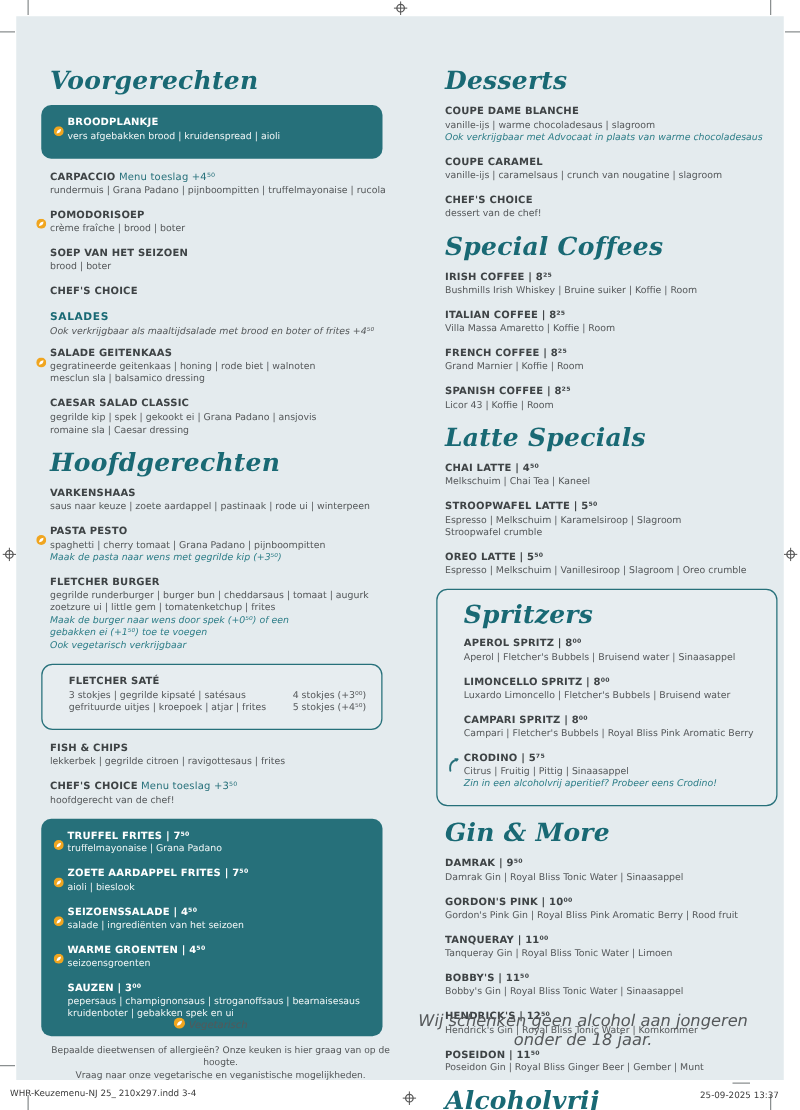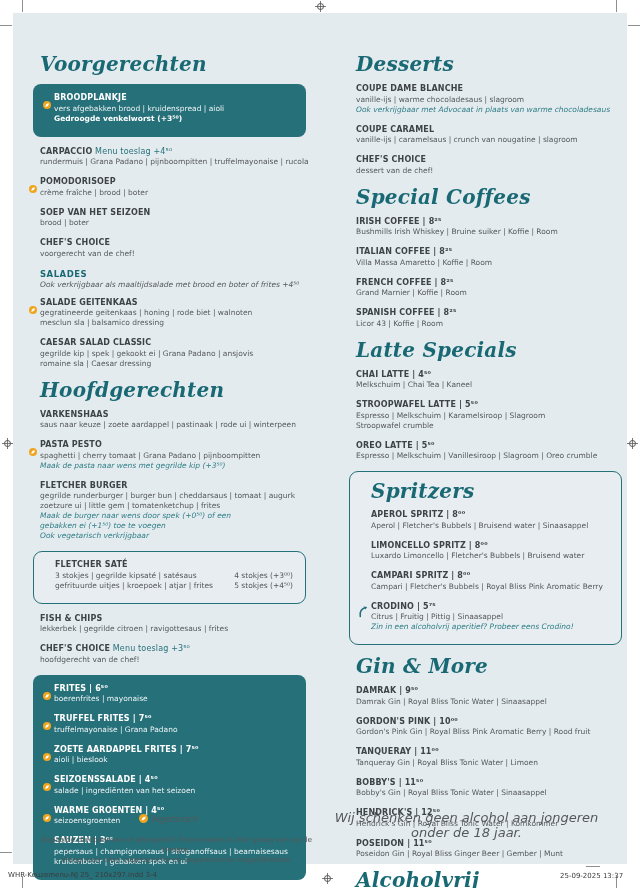--- a/index.html
+++ b/index.html
@@ -86,21 +86,20 @@
     <div class="col-left" id="col-left">
         <div class="script-heading">Voorgerechten</div>
         <div class="group teal">
           <div class="item">
             <span class="veg"><svg viewBox="0 0 10 10" width="8" height="8">
                 <circle cx="5" cy="5" r="5" fill="#f0a51f"></circle>
                 <path d="M2.8 7.2 C3 4.6 4.4 3.1 7.3 2.8 C7.3 5.6 5.7 7 3.1 7.2 Z" fill="#ffffff"></path>
               </svg></span>
             <div class="ititle"><span>BROODPLANKJE</span></div>
             <div class="iline"><span>vers afgebakken brood | kruidenspread | aioli</span></div>
-            <div class="iline bold"><span>Gedroogde venkelworst (+3⁵⁰)</span></div>
           </div>
         </div>
         <div class="group plain">
           <div class="item">
             <div class="ititle"><span>CARPACCIO</span><span class="inote"> Menu toeslag +4⁵⁰</span></div>
             <div class="iline"><span>rundermuis | Grana Padano | pijnboompitten | truffelmayonaise | rucola</span></div>
           </div>
           <div class="item">
             <span class="veg"><svg viewBox="0 0 10 10" width="8" height="8">
                 <circle cx="5" cy="5" r="5" fill="#f0a51f"></circle>
@@ -108,21 +107,20 @@
               </svg></span>
             <div class="ititle"><span>POMODORISOEP</span></div>
             <div class="iline"><span>crème fraîche | brood | boter</span></div>
           </div>
           <div class="item">
             <div class="ititle"><span>SOEP VAN HET SEIZOEN</span></div>
             <div class="iline"><span>brood | boter</span></div>
           </div>
           <div class="item">
             <div class="ititle"><span>CHEF'S CHOICE</span></div>
-            <div class="iline"><span>voorgerecht van de chef!</span></div>
           </div>
         </div>
         <div class="subheading">SALADES</div>
         <div class="sub-italic">Ook verkrijgbaar als maaltijdsalade met brood en boter of frites +4⁵⁰</div>
         <div class="group plain">
           <div class="item">
             <span class="veg"><svg viewBox="0 0 10 10" width="8" height="8">
                 <circle cx="5" cy="5" r="5" fill="#f0a51f"></circle>
                 <path d="M2.8 7.2 C3 4.6 4.4 3.1 7.3 2.8 C7.3 5.6 5.7 7 3.1 7.2 Z" fill="#ffffff"></path>
               </svg></span>
@@ -182,28 +180,20 @@
             <div class="ititle"><span>CHEF'S CHOICE</span><span class="inote"> Menu toeslag +3⁵⁰</span></div>
             <div class="iline"><span>hoofdgerecht van de chef!</span></div>
           </div>
         </div>
         <div class="group teal">
           <div class="item">
             <span class="veg"><svg viewBox="0 0 10 10" width="8" height="8">
                 <circle cx="5" cy="5" r="5" fill="#f0a51f"></circle>
                 <path d="M2.8 7.2 C3 4.6 4.4 3.1 7.3 2.8 C7.3 5.6 5.7 7 3.1 7.2 Z" fill="#ffffff"></path>
               </svg></span>
-            <div class="ititle"><span>FRITES | 6⁵⁰</span></div>
-            <div class="iline"><span>boerenfrites | mayonaise</span></div>
-          </div>
-          <div class="item">
-            <span class="veg"><svg viewBox="0 0 10 10" width="8" height="8">
-                <circle cx="5" cy="5" r="5" fill="#f0a51f"></circle>
-                <path d="M2.8 7.2 C3 4.6 4.4 3.1 7.3 2.8 C7.3 5.6 5.7 7 3.1 7.2 Z" fill="#ffffff"></path>
-              </svg></span>
             <div class="ititle"><span>TRUFFEL FRITES | 7⁵⁰</span></div>
             <div class="iline"><span>truffelmayonaise | Grana Padano</span></div>
           </div>
           <div class="item">
             <span class="veg"><svg viewBox="0 0 10 10" width="8" height="8">
                 <circle cx="5" cy="5" r="5" fill="#f0a51f"></circle>
                 <path d="M2.8 7.2 C3 4.6 4.4 3.1 7.3 2.8 C7.3 5.6 5.7 7 3.1 7.2 Z" fill="#ffffff"></path>
               </svg></span>
             <div class="ititle"><span>ZOETE AARDAPPEL FRITES | 7⁵⁰</span></div>
             <div class="iline"><span>aioli | bieslook</span></div>

